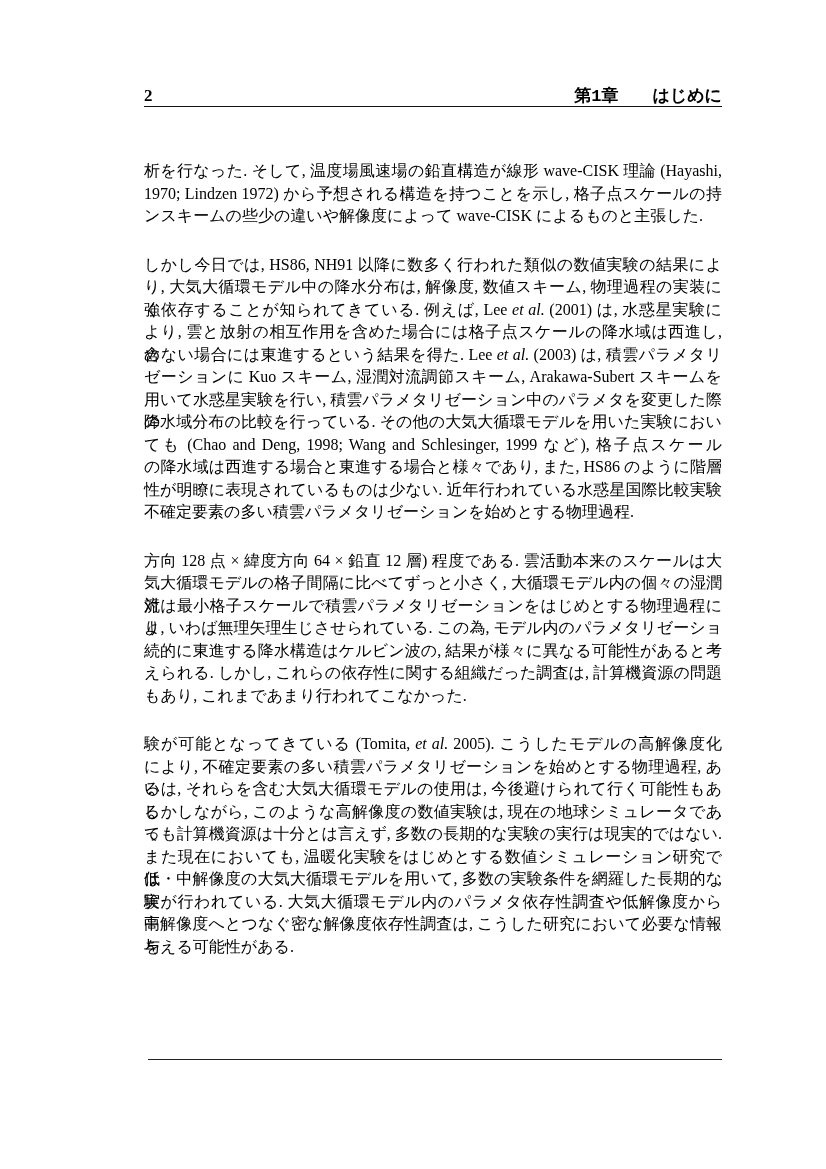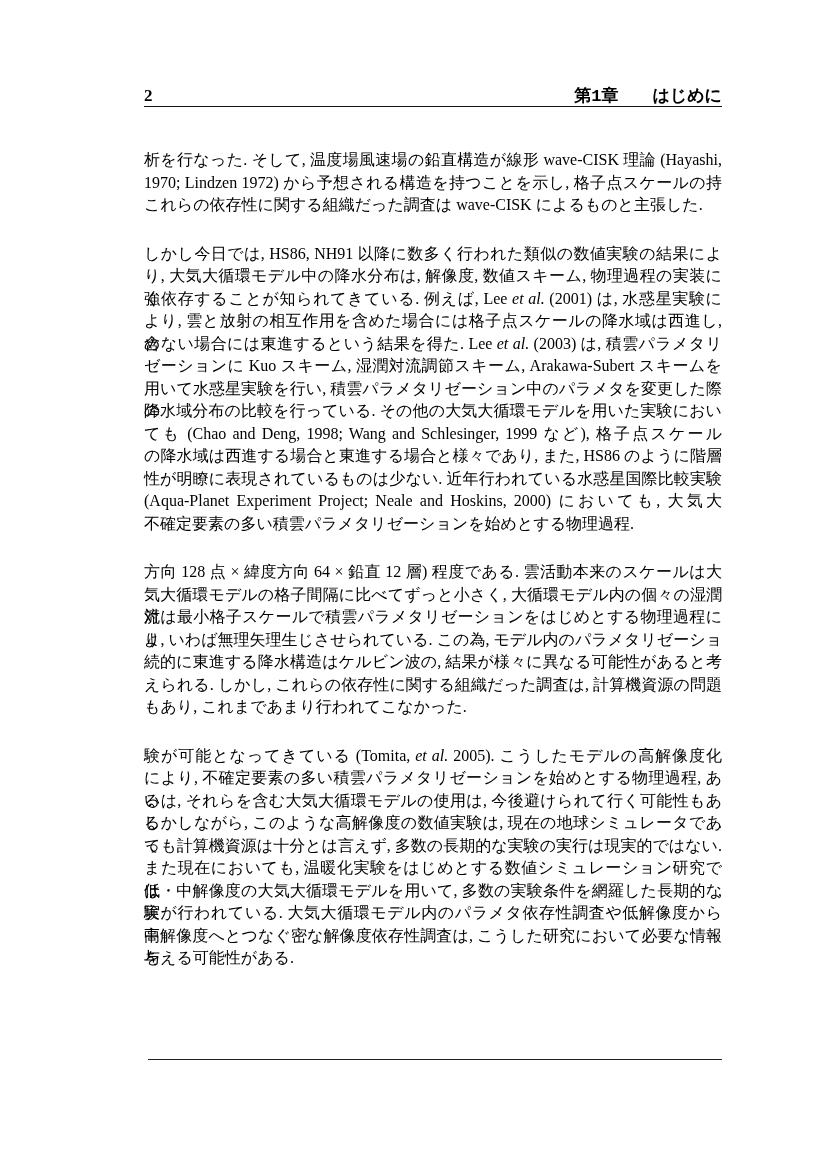--- a/index.html
+++ b/index.html
@@ -45,21 +45,21 @@
   }
   .body-text {
     position: absolute;
     left: 144px;
     top: 145px;
     width: 578px;
     font-size: 16px;
     line-height: 22.5px;
   }
   .paragraph {
-    margin: 4px 0 26px 0;
+    margin: 15px 0 26px 0;
   }
   .line {
     text-align: justify;
     text-align-last: justify;
     height: 22.5px;
     white-space: normal;
   }
   .line.last {
     text-align-last: left;
   }
@@ -78,35 +78,34 @@
 <div class="page">
   <div class="running-header">
     <span class="page-number">2</span>
     <span class="chapter-title">第1章　　はじめに</span>
   </div>
   <div class="header-rule"></div>
   <div class="body-text">
       <div class="paragraph">
         <div class="line">析を行なった. そして, 温度場風速場の鉛直構造が線形 wave-CISK 理論 (Hayashi,</div>
         <div class="line">1970; Lindzen 1972) から予想される構造を持つことを示し, 格子点スケールの持</div>
-        <div class="line last">これらの依存性に関する組織だった調査は wave-CISK によるものと主張した.</div>
+        <div class="line last">ンスキームの些少の違いや解像度によって wave-CISK によるものと主張した.</div>
       </div>
       <div class="paragraph">
         <div class="line">しかし今日では, HS86, NH91 以降に数多く行われた類似の数値実験の結果によ</div>
         <div class="line">り, 大気大循環モデル中の降水分布は, 解像度, 数値スキーム, 物理過程の実装に強</div>
         <div class="line">く依存することが知られてきている. 例えば, Lee <i>et al.</i> (2001) は, 水惑星実験に</div>
         <div class="line">より, 雲と放射の相互作用を含めた場合には格子点スケールの降水域は西進し, 含</div>
         <div class="line">めない場合には東進するという結果を得た. Lee <i>et al.</i> (2003) は, 積雲パラメタリ</div>
         <div class="line">ゼーションに Kuo スキーム, 湿潤対流調節スキーム, Arakawa-Subert スキームを</div>
         <div class="line">用いて水惑星実験を行い, 積雲パラメタリゼーション中のパラメタを変更した際の</div>
         <div class="line">降水域分布の比較を行っている. その他の大気大循環モデルを用いた実験におい</div>
         <div class="line">ても (Chao and Deng, 1998; Wang and Schlesinger, 1999 など), 格子点スケール</div>
         <div class="line">の降水域は西進する場合と東進する場合と様々であり, また, HS86 のように階層</div>
         <div class="line">性が明瞭に表現されているものは少ない. 近年行われている水惑星国際比較実験</div>
-        <div class="line">(Aqua-Planet Experiment Project; Neale and Hoskins, 2000) においても, 大気大</div>
         <div class="line last">不確定要素の多い積雲パラメタリゼーションを始めとする物理過程.</div>
       </div>
       <div class="paragraph">
         <div class="line">方向 128 点 × 緯度方向 64 × 鉛直 12 層) 程度である. 雲活動本来のスケールは大</div>
         <div class="line">気大循環モデルの格子間隔に比べてずっと小さく, 大循環モデル内の個々の湿潤対</div>
         <div class="line">流は最小格子スケールで積雲パラメタリゼーションをはじめとする物理過程によ</div>
         <div class="line">り, いわば無理矢理生じさせられている. この為, モデル内のパラメタリゼーショ</div>
         <div class="line">続的に東進する降水構造はケルビン波の, 結果が様々に異なる可能性があると考</div>
         <div class="line">えられる. しかし, これらの依存性に関する組織だった調査は, 計算機資源の問題</div>
         <div class="line last">もあり, これまであまり行われてこなかった.</div>

